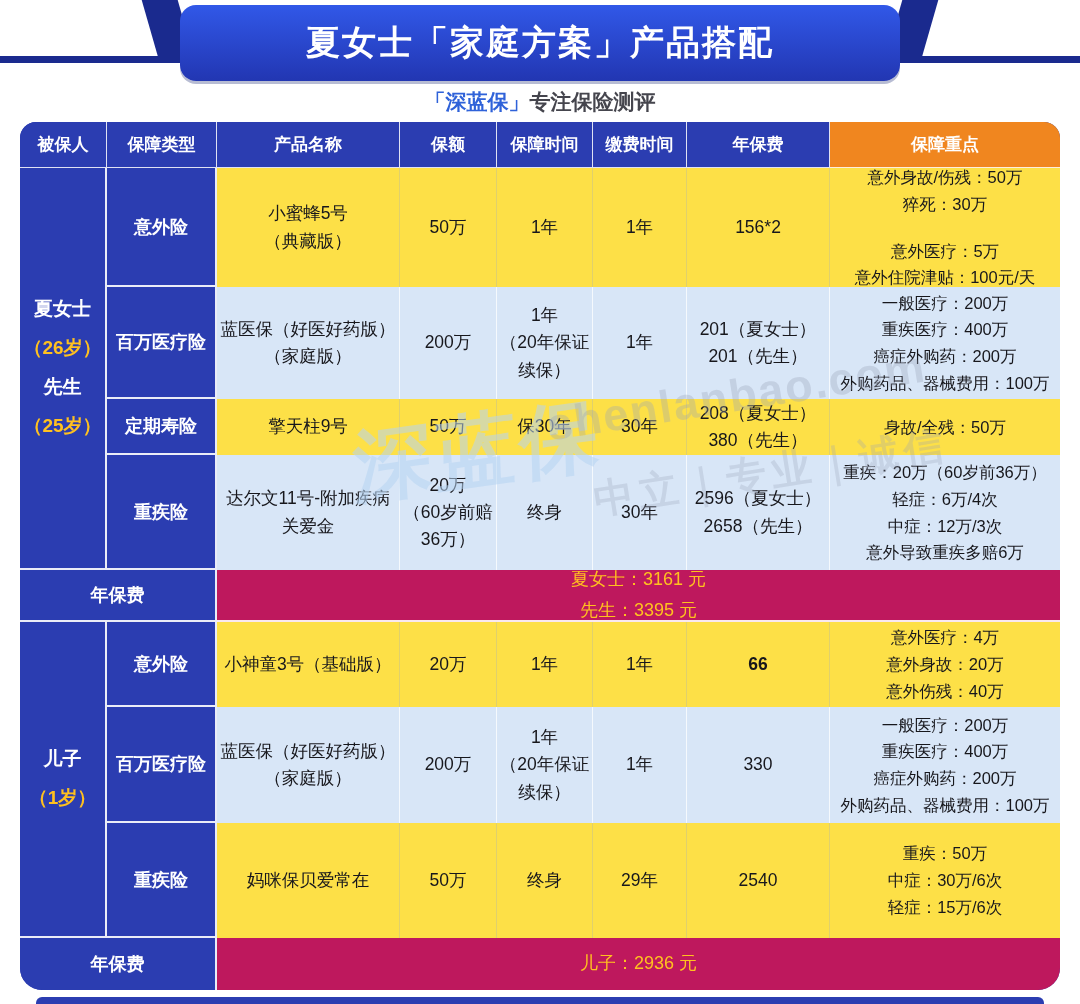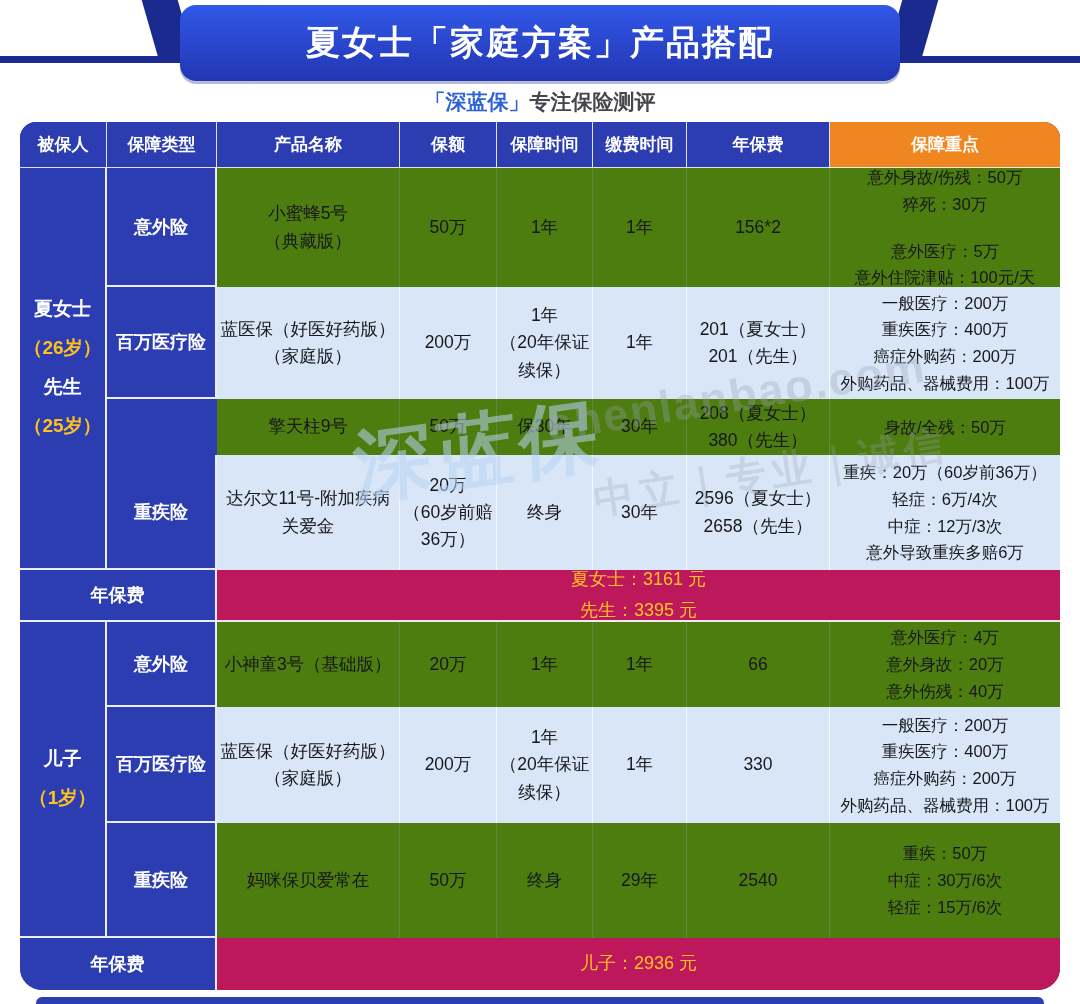--- a/index.html
+++ b/index.html
@@ -38,21 +38,21 @@
 
   .bluecell { background:#2b3db1; color:#fff; font-weight:bold;
     border-right:2px solid rgba(255,255,255,.9);
     border-bottom:2px solid rgba(255,255,255,.9); }
   .insured { font-size:19px; line-height:2.05; }
   .insured .gold { color:#ffc11f; }
   .typecell { font-size:18px; }
 
   .datacell { color:#17171c; font-size:17.5px; line-height:1.55; font-weight:500;
     border-right:1px solid rgba(150,170,205,.28); padding:4px 2px; }
-  .datacell.even { background:#4d7c0f; }
+  .datacell.even { background:#fde047; }
   .datacell.odd  { background:#d8e6f7; border-right:1px solid rgba(255,255,255,.75); }
   .datacell.last { border-right:none; }
   .datacell.hl { font-size:16.5px; line-height:1.62; }
 
   .sumlabel { background:#2b3db1; color:#fff; font-weight:bold; font-size:18px;
     border-right:2px solid rgba(255,255,255,.9); border-bottom:2px solid rgba(255,255,255,.9); }
   .sumval { background:#be185d; color:#ffc11f; font-weight:normal; font-size:18px;
     line-height:1.75; border-bottom:2px solid rgba(255,255,255,.9); }
   .sumlabel.final,.sumval.final { border-bottom:none; }
 
@@ -139,20 +139,21 @@
       <div class="cell datacell odd" style="grid-area: 3 / 7;">
         <span style="display: block;">201（夏女士）</span>
         <span style="display: block;">201（先生）</span>
       </div>
       <div class="cell datacell hl last odd" style="grid-area: 3 / 8;">
         <span style="display: block;">一般医疗：200万</span>
         <span style="display: block;">重疾医疗：400万</span>
         <span style="display: block;">癌症外购药：200万</span>
         <span style="display: block;">外购药品、器械费用：100万</span>
       </div>
+      <div class="cell bluecell typecell" style="grid-area: 4 / 2;">定期寿险</div>
       <div class="cell datacell even" style="grid-area: 4 / 3;">
         <span style="display: block;">擎天柱9号</span>
       </div>
       <div class="cell datacell even" style="grid-area: 4 / 4;">
         <span style="display: block;">50万</span>
       </div>
       <div class="cell datacell even" style="grid-area: 4 / 5;">
         <span style="display: block;">保30年</span>
       </div>
       <div class="cell datacell even" style="grid-area: 4 / 6;">
@@ -206,21 +207,21 @@
       </div>
       <div class="cell datacell even" style="grid-area: 7 / 4;">
         <span style="display: block;">20万</span>
       </div>
       <div class="cell datacell even" style="grid-area: 7 / 5;">
         <span style="display: block;">1年</span>
       </div>
       <div class="cell datacell even" style="grid-area: 7 / 6;">
         <span style="display: block;">1年</span>
       </div>
-      <div class="cell datacell even" style="grid-area: 7 / 7;">
+      <div class="cell datacell even" style="grid-area: 7 / 7; font-weight: bold;">
         <span style="display: block;">66</span>
       </div>
       <div class="cell datacell hl last even" style="grid-area: 7 / 8;">
         <span style="display: block;">意外医疗：4万</span>
         <span style="display: block;">意外身故：20万</span>
         <span style="display: block;">意外伤残：40万</span>
       </div>
       <div class="cell bluecell typecell" style="grid-area: 8 / 2;">百万医疗险</div>
       <div class="cell datacell odd" style="grid-area: 8 / 3;">
         <span style="display: block;">蓝医保（好医好药版）</span>

